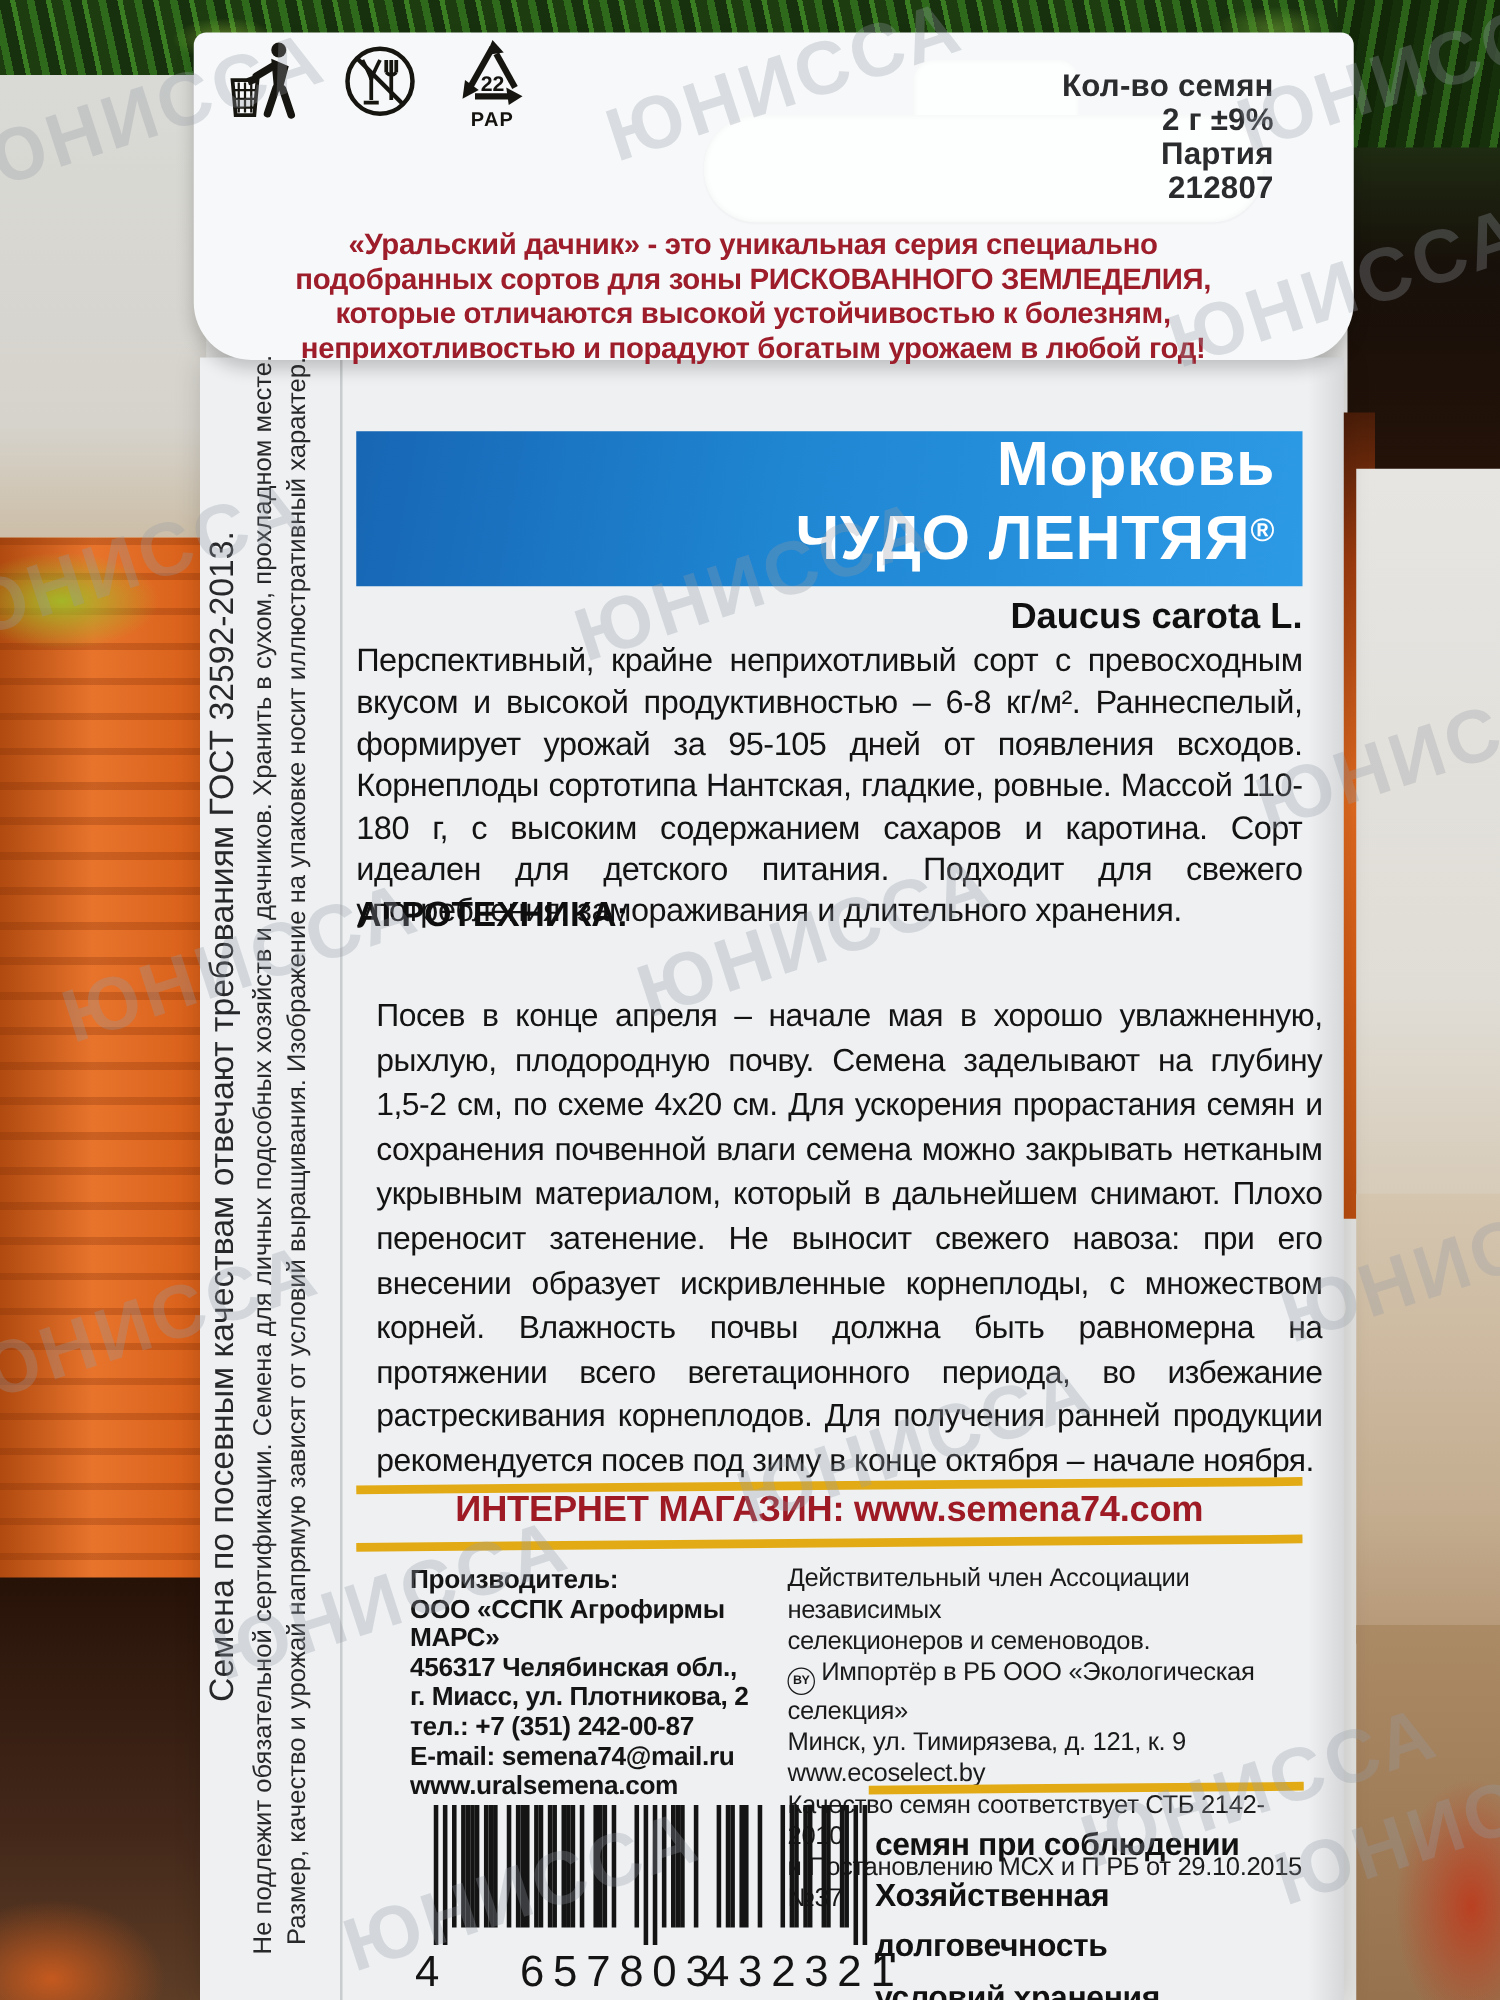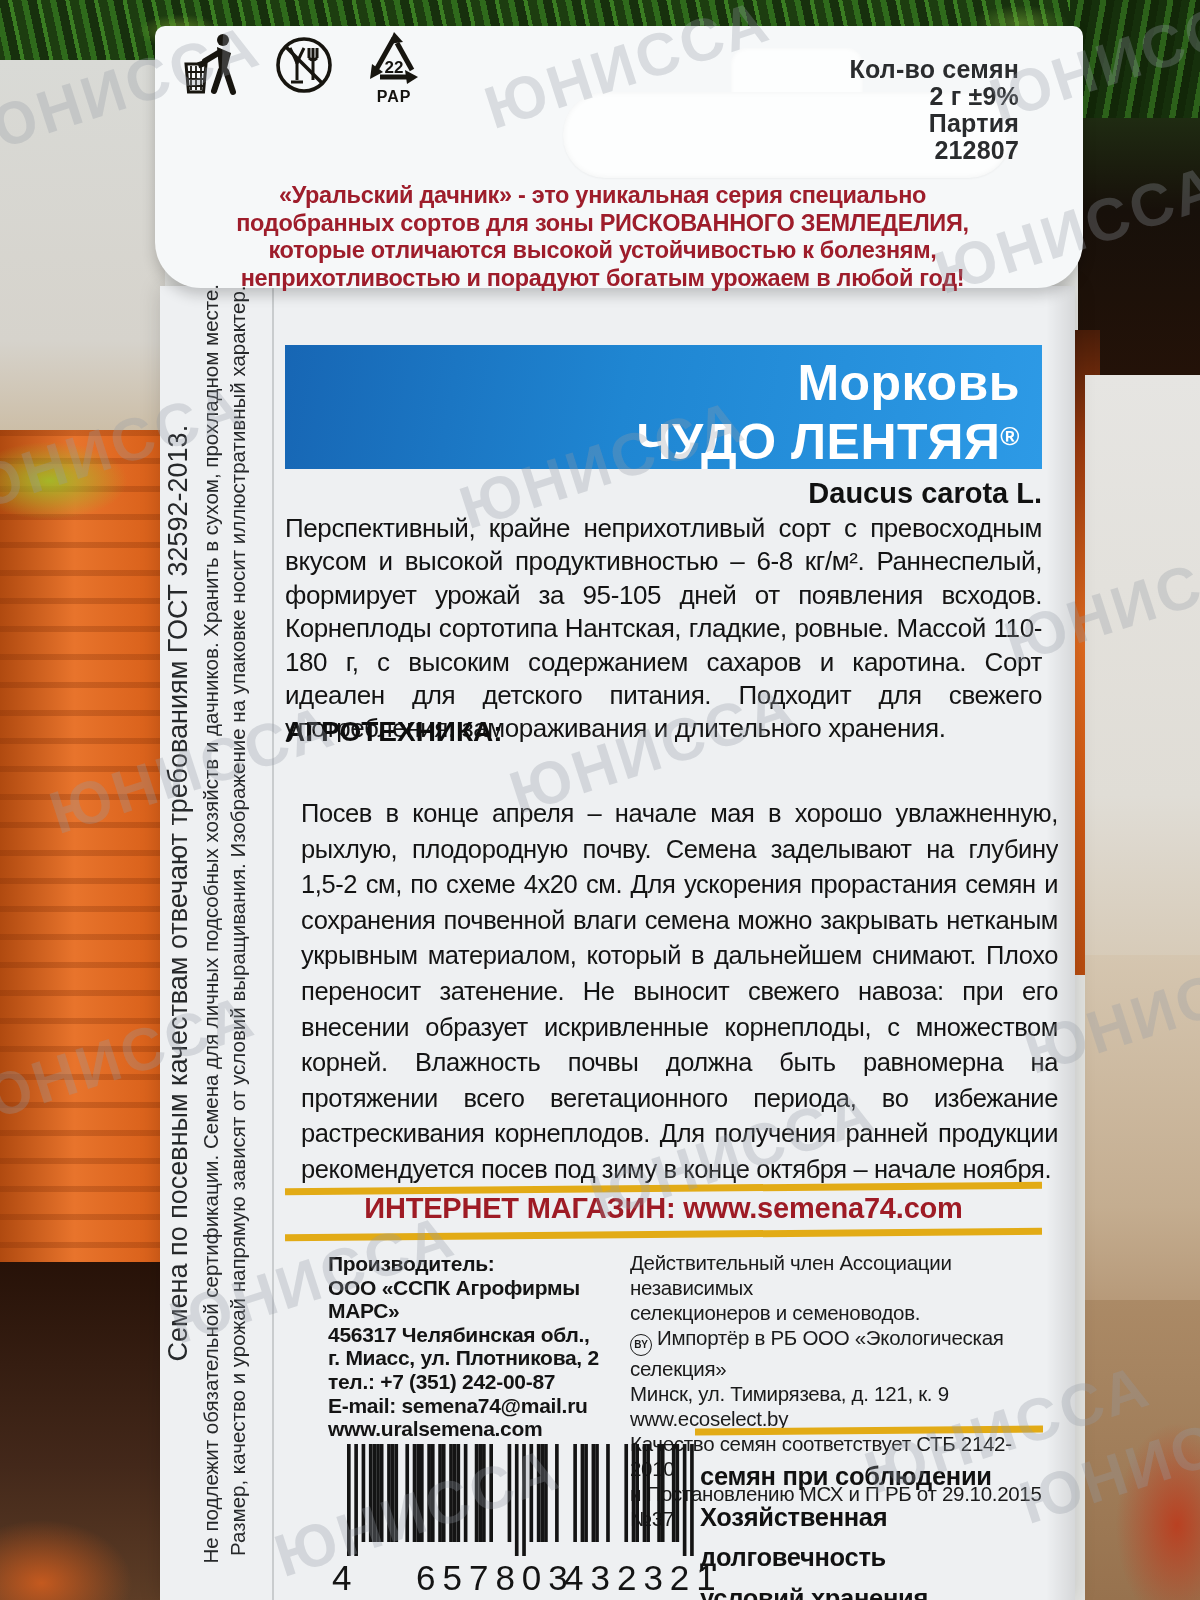--- a/index.html
+++ b/index.html
@@ -63,21 +63,21 @@
   .series-note{left:235px;top:182px;width:735px;margin:0;text-align:center;
         font-size:23.5px;line-height:27.5px;font-weight:bold;color:#9e1d2b;letter-spacing:-.3px;}
   
   .side-note{white-space:nowrap;transform:rotate(-90deg);color:#26282a;}
   .side-note-1{left:-342px;top:826px;width:1040px;font-size:27px;}
   .side-note-2{left:-417px;top:924px;width:1255px;font-size:20.5px;}
   .side-note-3{left:-377px;top:929px;width:1230px;font-size:20.5px;}
   
   .blue-banner{left:285px;top:345px;width:757px;height:124px;
         background:linear-gradient(100deg,#1766b4 0%,#1f86d2 45%,#2d9ae6 100%);
-        text-align:right;color:#fff;font-weight:bold;padding:12px 22px 0 0;box-sizing:border-box;}
+        text-align:right;color:#fff;font-weight:bold;padding:0 22px 0 0;box-sizing:border-box;}
   .title-l1{font-size:50px;line-height:52px;letter-spacing:.5px;}
   .title-l2{font-size:50px;line-height:54px;letter-spacing:.5px;margin-left:21px;}
   .title-reg{font-size:26px;vertical-align:14px;font-weight:bold;}
   .latin{left:285px;top:477px;width:757px;text-align:right;font-size:29px;font-weight:bold;color:#101010;}
   .descr{left:285px;top:512px;width:757px;height:234px;overflow:hidden;margin:0;
         font-size:26px;line-height:33.4px;text-align:justify;letter-spacing:-.4px;color:#131313;}
   .agro-head{left:285px;top:716px;width:500px;font-size:28px;font-weight:bold;color:#0e0e0e;}
   .agro-text{left:285px;top:780px;width:757px;height:392px;overflow:hidden;margin:16px;
         font-size:25.5px;line-height:35.6px;text-align:justify;letter-spacing:-.4px;color:#131313;}
   .rule{height:7px;background:#e2ab16;transform:rotate(-.5deg);}

